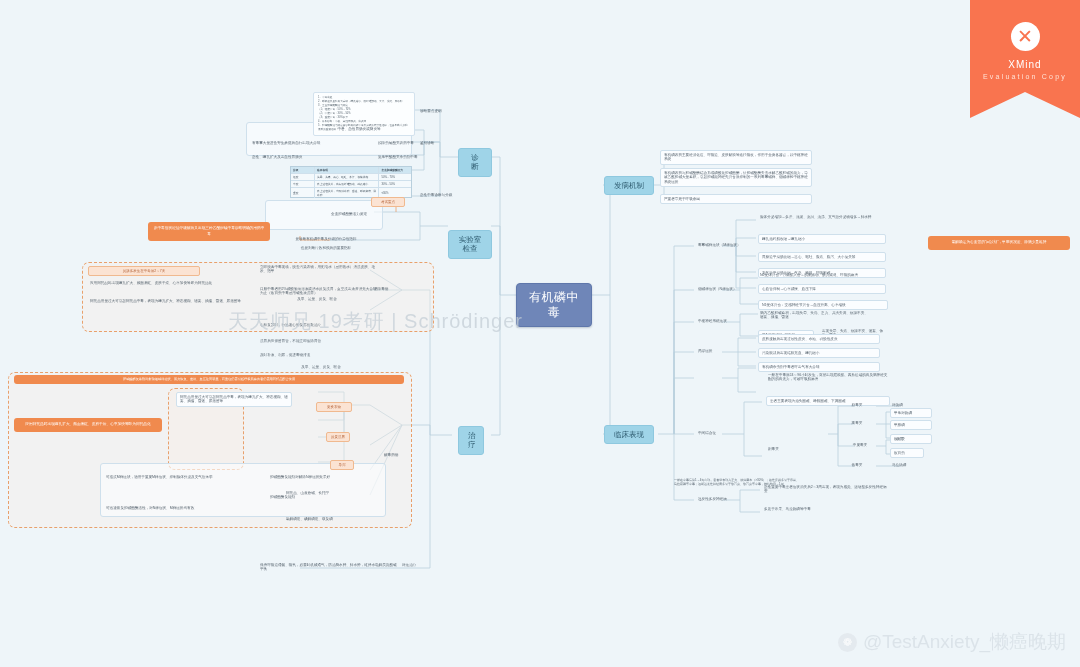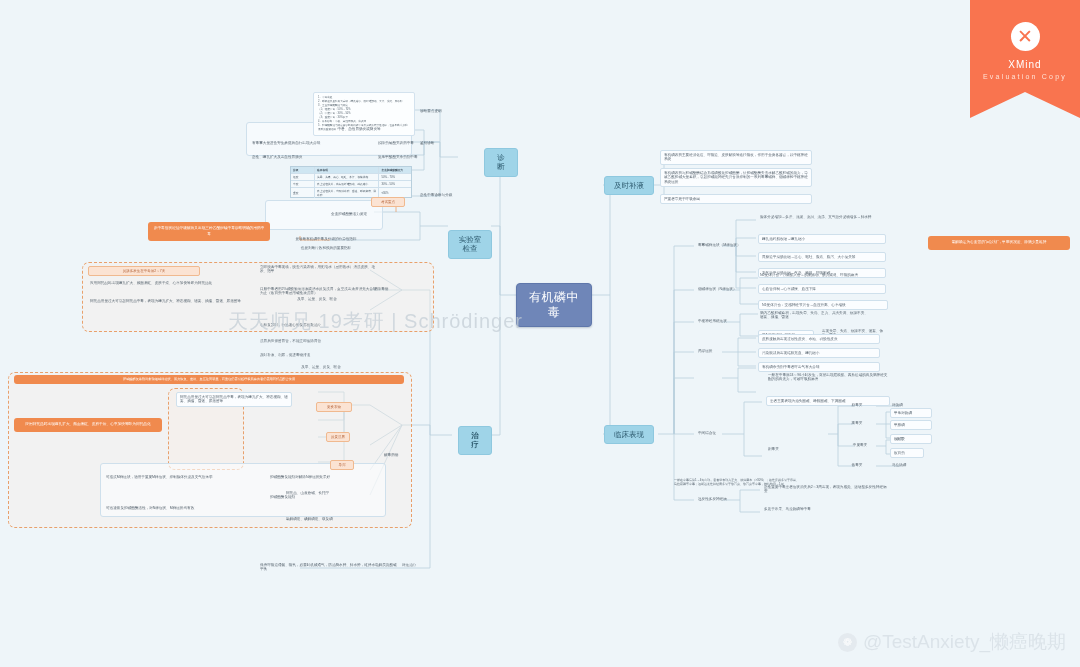--- a/index.html
+++ b/index.html
@@ -175,24 +175,24 @@
 
   <div class="dashbox" style="left:82px;top:262px;width:352px;height:70px;"></div>
   <div class="dashbox" style="left:8px;top:372px;width:404px;height:156px;"></div>
   <div class="dashbox" style="left:168px;top:388px;width:76px;height:82px;"></div>
   <div class="solidbox" style="left:100px;top:463px;width:286px;height:54px;"></div>
   <div class="solidbox" style="left:265px;top:200px;width:118px;height:30px;"></div>
   <div class="solidbox" style="left:246px;top:122px;width:166px;height:34px;"></div>
 
   <div class="node root" style="left:516px;top:283px;width:76px;">有机磷中毒</div>
 
-  <div class="node lvl1" style="left:484px;top:148px;width:34px;">诊断</div>
+  <div class="node lvl1" style="left:458px;top:148px;width:34px;">诊断</div>
   <div class="node lvl1" style="left:448px;top:230px;width:44px;">实验室检查</div>
-  <div class="node lvl1" style="left:458px;top:426px;width:34px;font-weight:bold;">治疗</div>
-  <div class="node lvl1" style="left:604px;top:176px;width:50px;">及时补液</div>
+  <div class="node lvl1" style="left:458px;top:426px;width:26px;">治疗</div>
+  <div class="node lvl1" style="left:604px;top:176px;width:50px;">发病机制</div>
   <div class="node lvl1" style="left:604px;top:425px;width:50px;">临床表现</div>
 
   <div class="node note" style="left:313px;top:92px;width:102px;white-space:pre-line;font-size:2.6px;line-height:1.55;">1．中毒病史
 2．呼吸道及皮肤有大蒜味，瞳孔缩小、肌纤维颤动、大汗、流涎、肺水肿
 3．全血胆碱酯酶活力测定
 （1）轻度中毒：50%～70%
 （2）中度中毒：30%～50%
 （3）重度中毒：30%以下
 4．鉴别诊断：中暑、急性胃肠炎、脑炎等
 5．胆碱酯酶活力测定是诊断有机磷中毒及分级的特异性指标，也是判断疗效和预后的重要指标</div>

